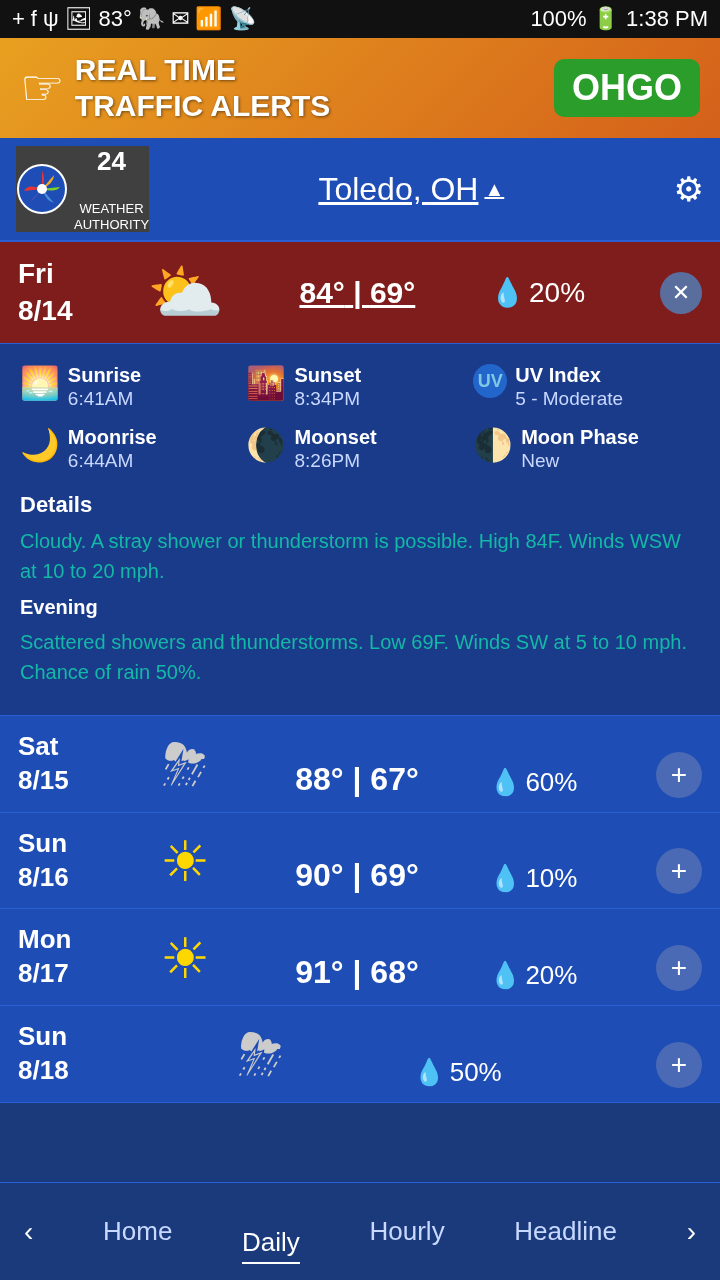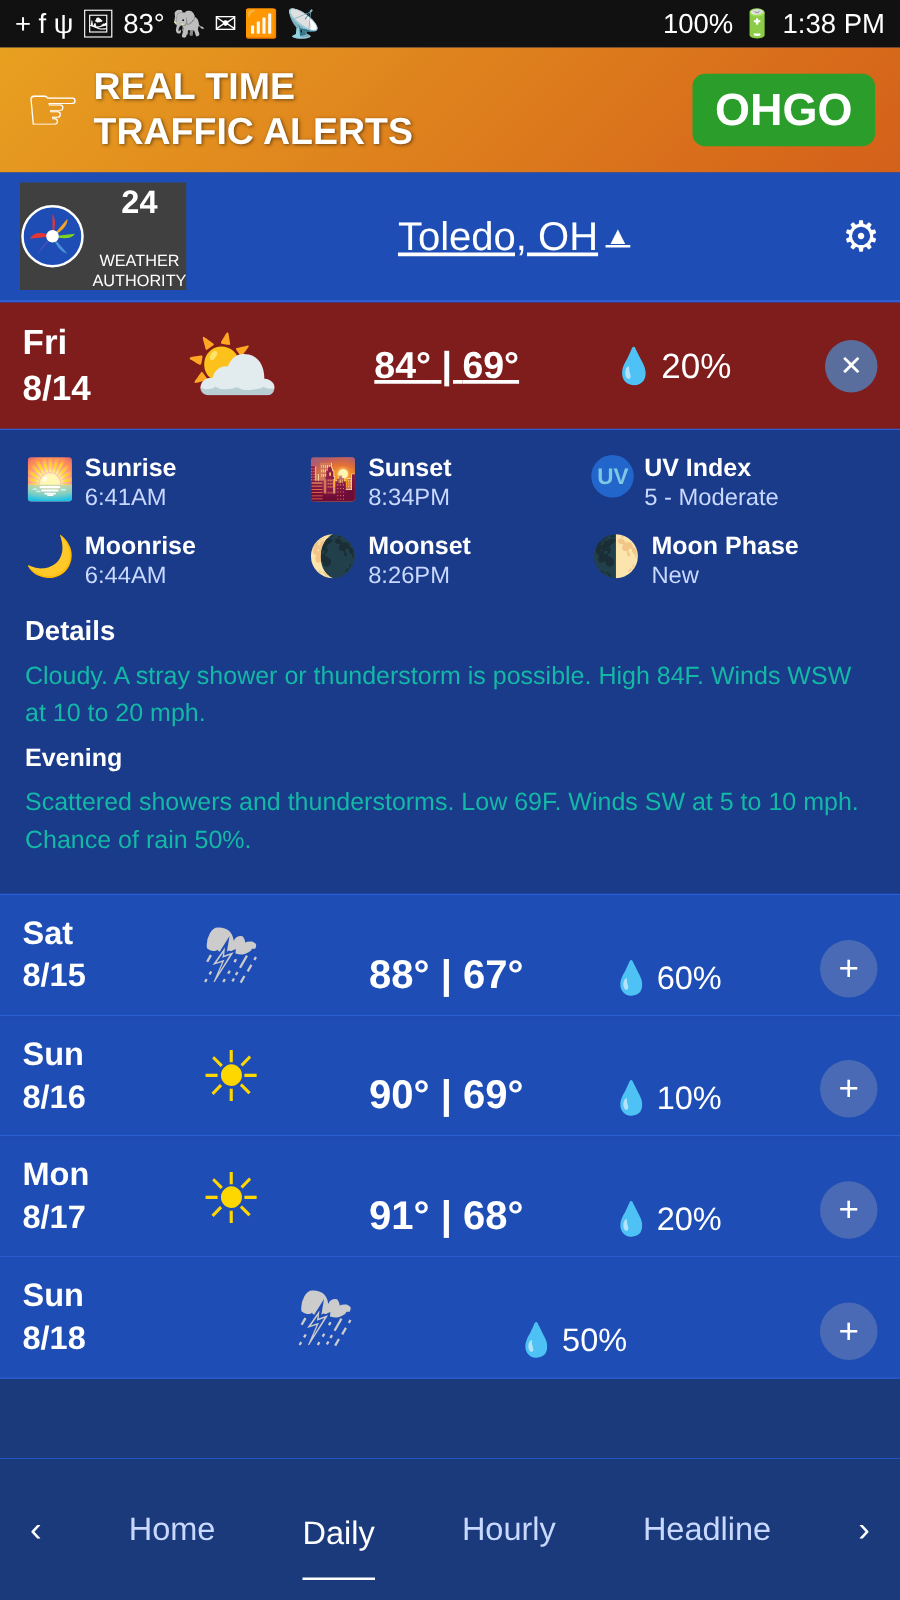--- a/index.html
+++ b/index.html
@@ -251,21 +251,21 @@
       padding: 16px 24px;
     }
     .nav-item {
       font-size: 26px;
       color: #c8d8ff;
       cursor: pointer;
     }
     .nav-item.active {
       color: white;
       border-bottom: 2px solid white;
-      padding-bottom: 20px;
+      padding-bottom: 4px;
       margin-top: 28px;
     }
     .nav-arrow {
       font-size: 28px;
       color: white;
     }
   </style>
 </head>
 <body>
 

